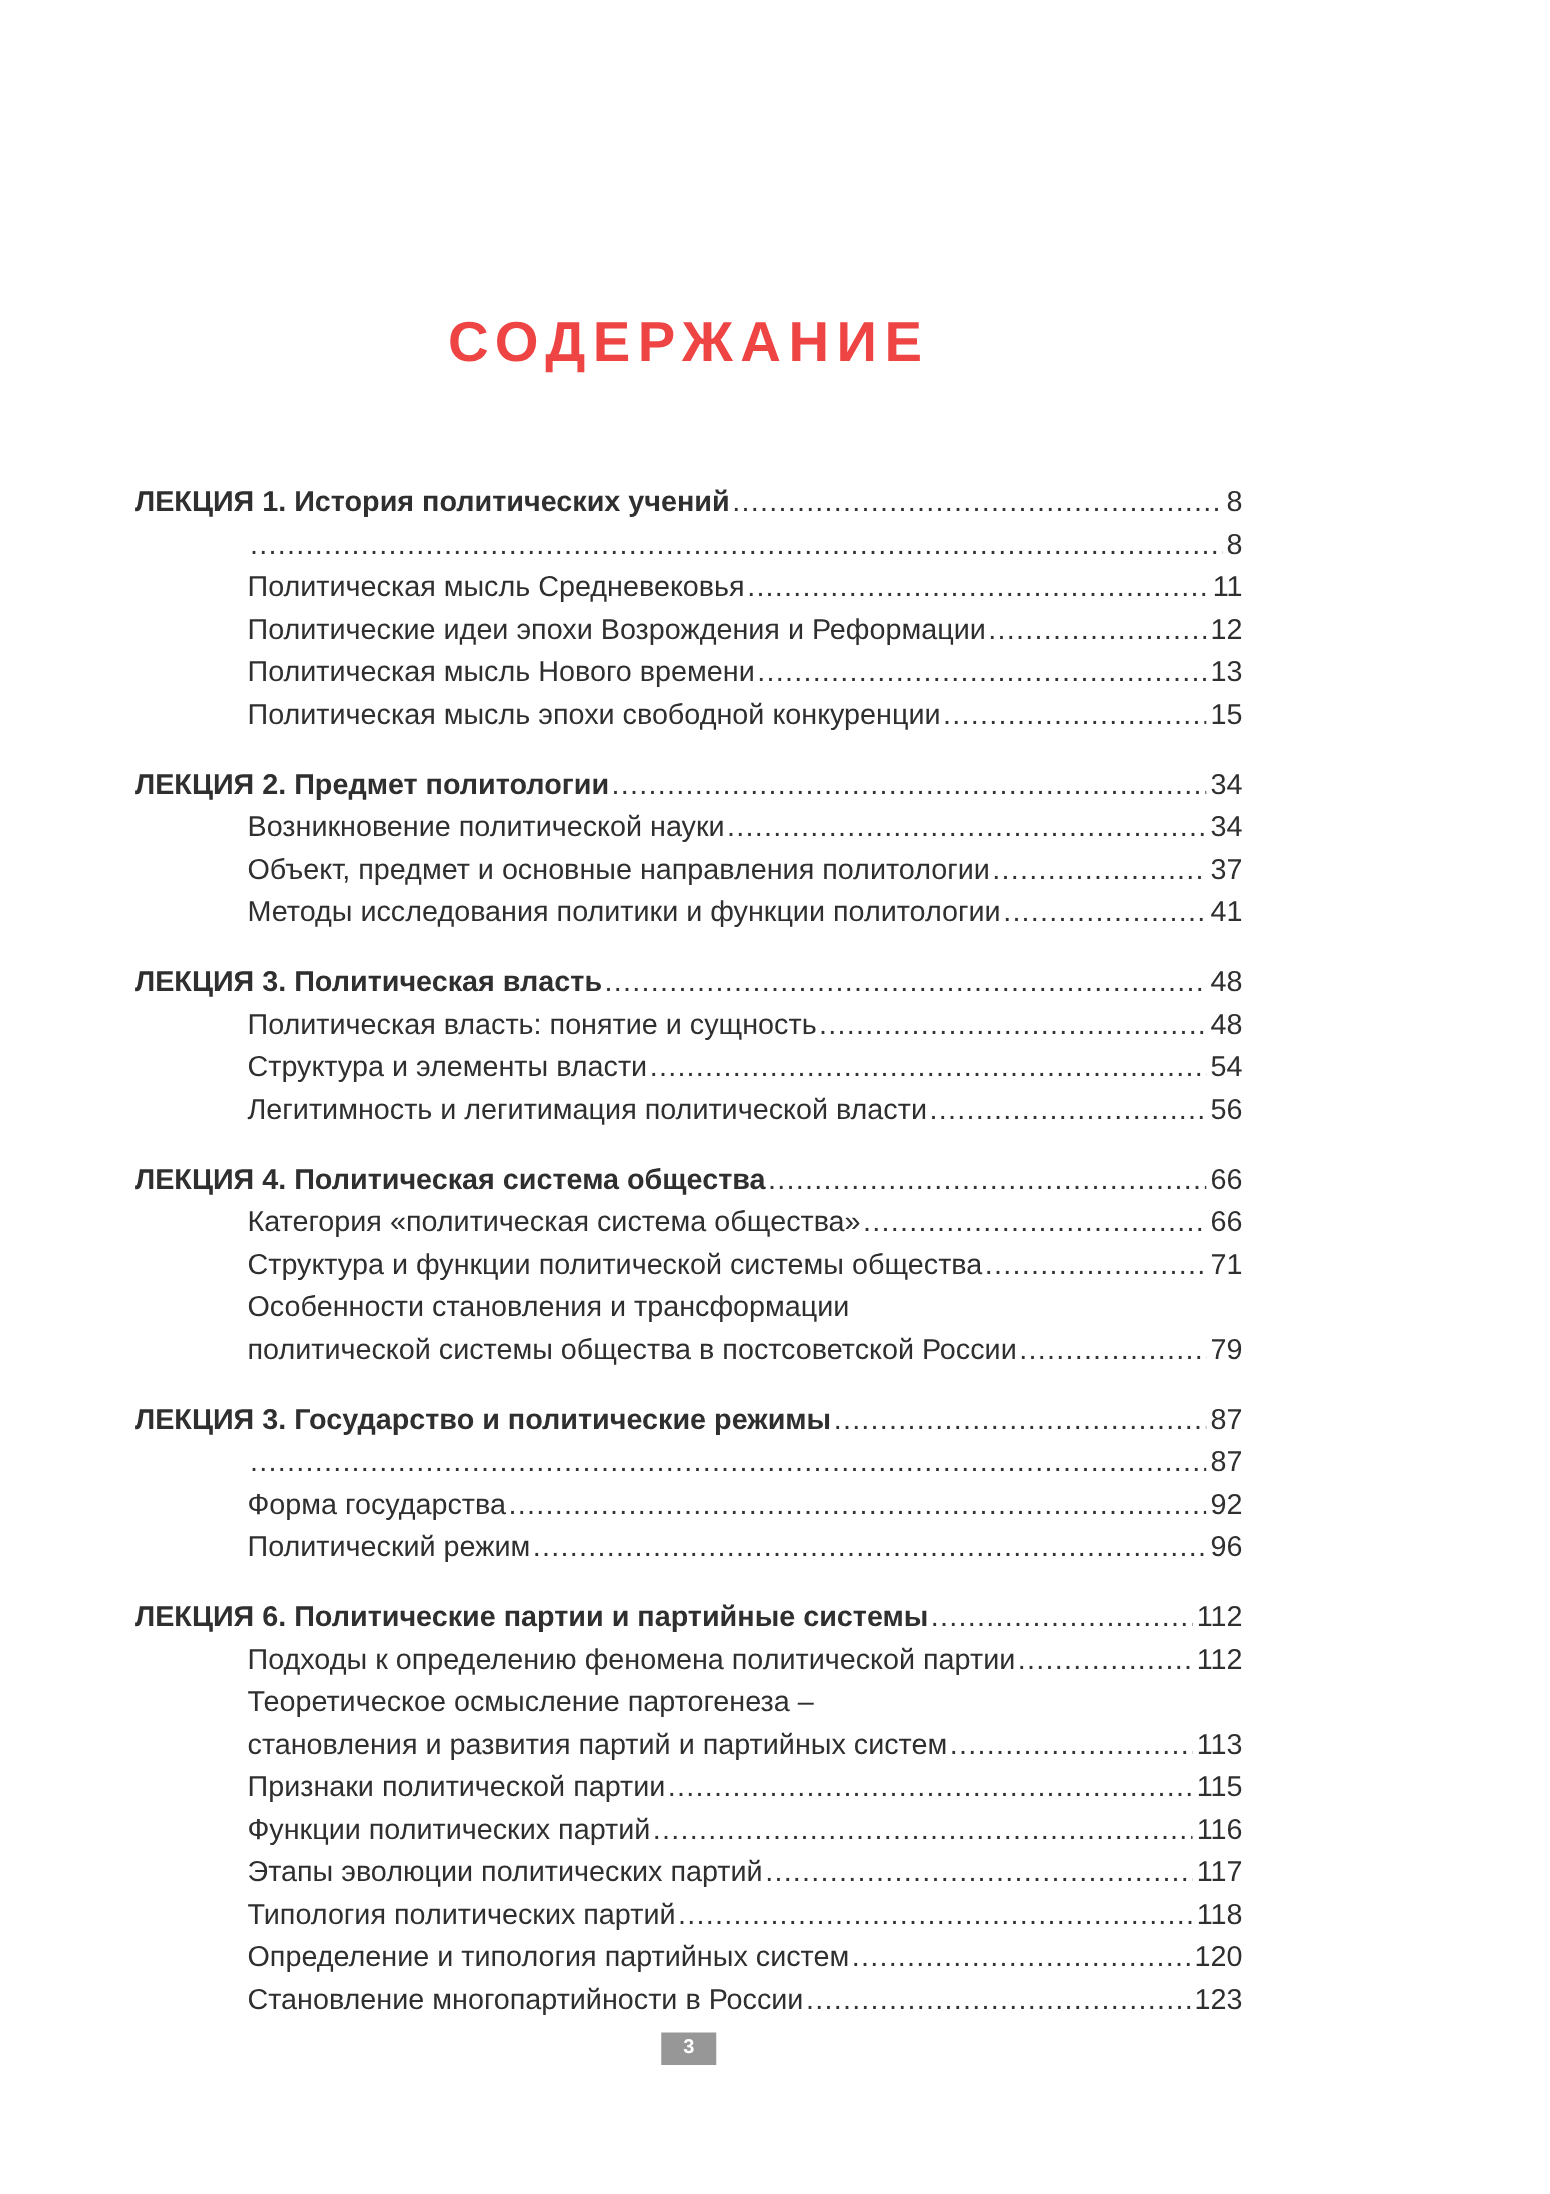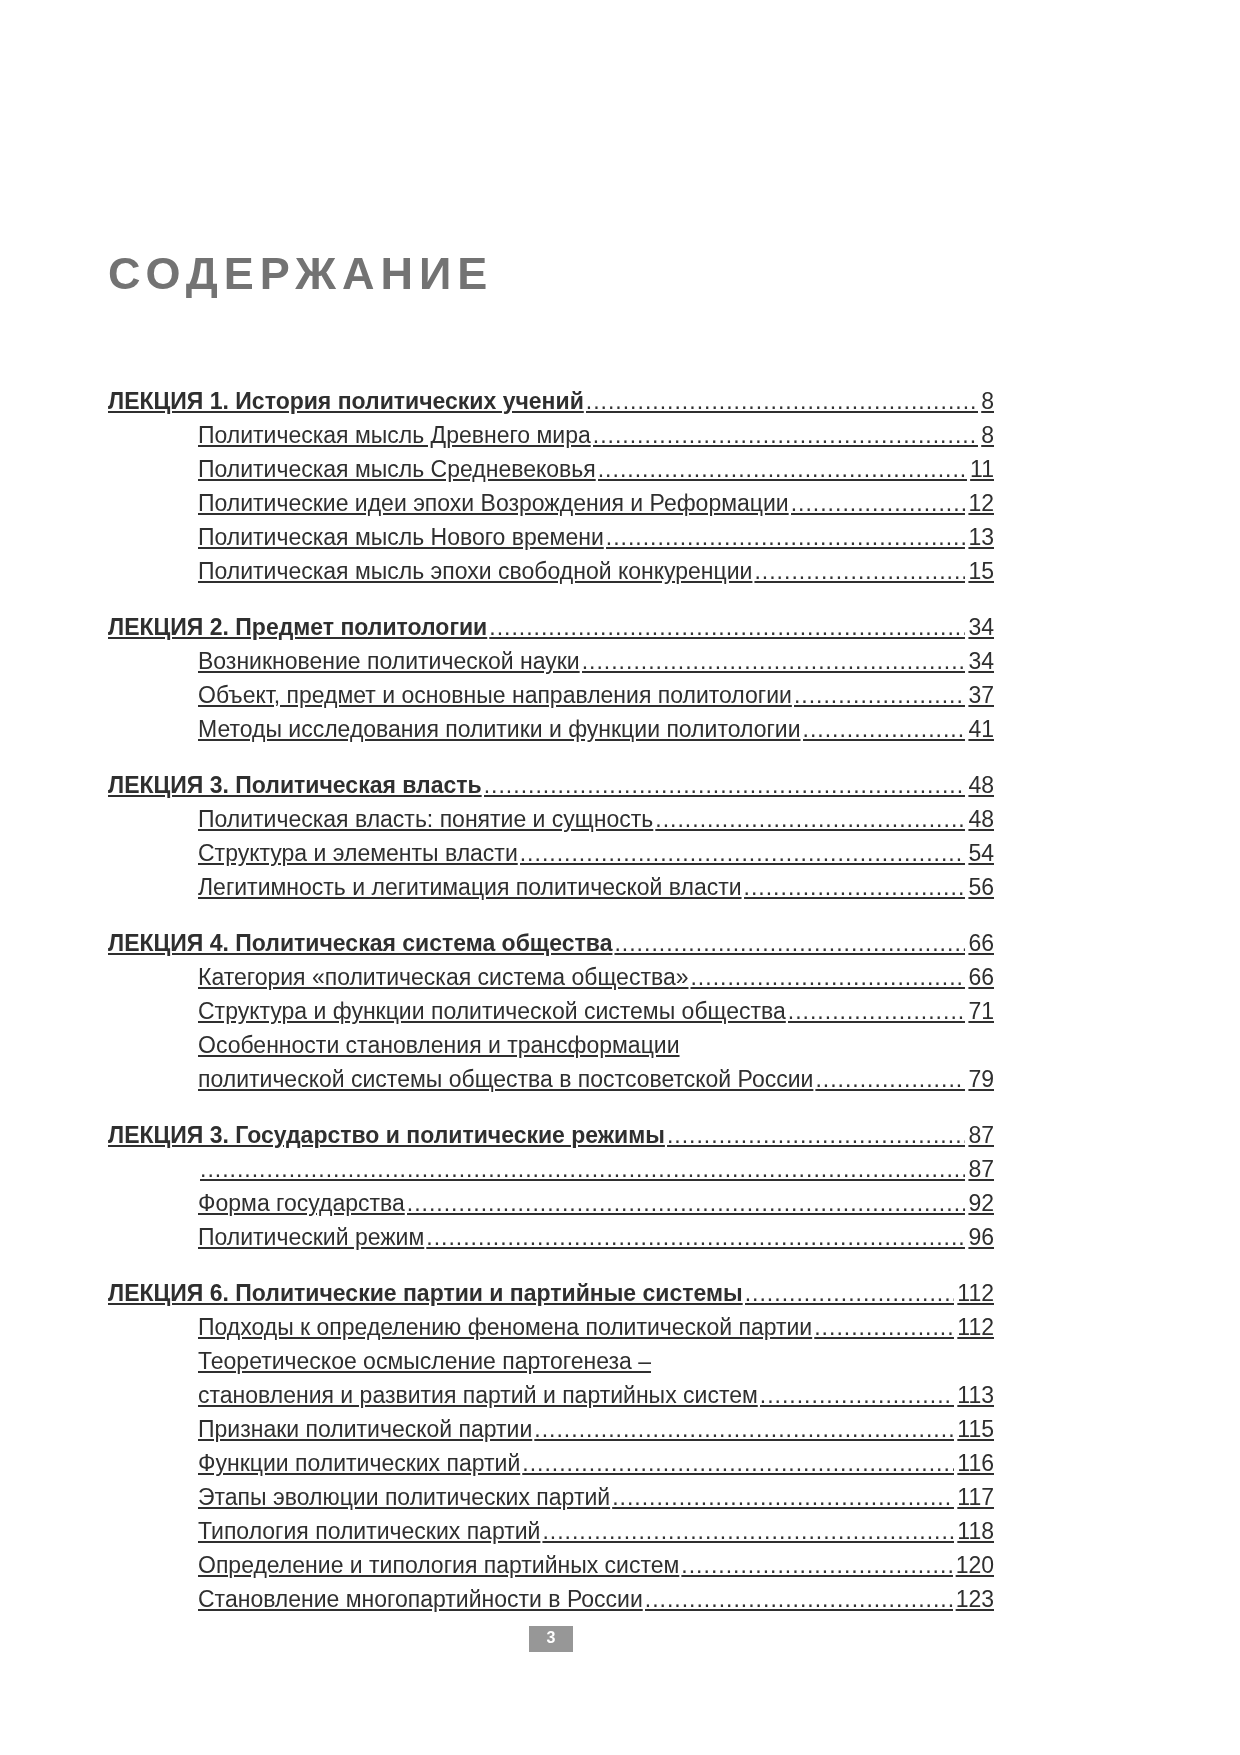--- a/index.html
+++ b/index.html
@@ -17,33 +17,34 @@
 
   .content {
     position: absolute;
     left: 108px;
     top: 0;
     width: 886px;
   }
 
   .doc-title {
     margin-top: 248px;
+    text-align: center;
     font-size: 45px;
     font-weight: bold;
     letter-spacing: 6px;
-    color: #737373;
+    color: #ef4444;
   }
 
   .toc {
     margin-top: 84px;
     font-size: 23px;
     line-height: 34px;
   }
 
-  .toc-section { margin-bottom: 22px; text-decoration: underline; }
+  .toc-section { margin-bottom: 22px; }
   .toc-section:last-child { margin-bottom: 16px; }
 
   .toc-row {
     display: flex;
     align-items: baseline;
   }
   .toc-row.heading { font-weight: bold; }
   .toc-row.item, .toc-line.item { padding-left: 90px; }
 
   .entry-text {
@@ -95,21 +96,20 @@
   <div class="content">
     <h1 class="doc-title">СОДЕРЖАНИЕ</h1>
     <div class="toc" id="toc">
         <div class="toc-section">
           <div class="toc-row heading">
             <span class="entry-text">ЛЕКЦИЯ 1. История политических учений</span>
             <span class="leader" aria-hidden="true">............................................................................................................................................................................................................................</span>
             <span class="pagenum">8</span>
           </div>
           <div class="toc-row item">
-            <span class="entry-text">Политическая мысль Древнего мира</span>
             <span class="leader" aria-hidden="true">............................................................................................................................................................................................................................</span>
             <span class="pagenum">8</span>
           </div>
           <div class="toc-row item">
             <span class="entry-text">Политическая мысль Средневековья</span>
             <span class="leader" aria-hidden="true">............................................................................................................................................................................................................................</span>
             <span class="pagenum">11</span>
           </div>
           <div class="toc-row item">
             <span class="entry-text">Политические идеи эпохи Возрождения и Реформации</span>

